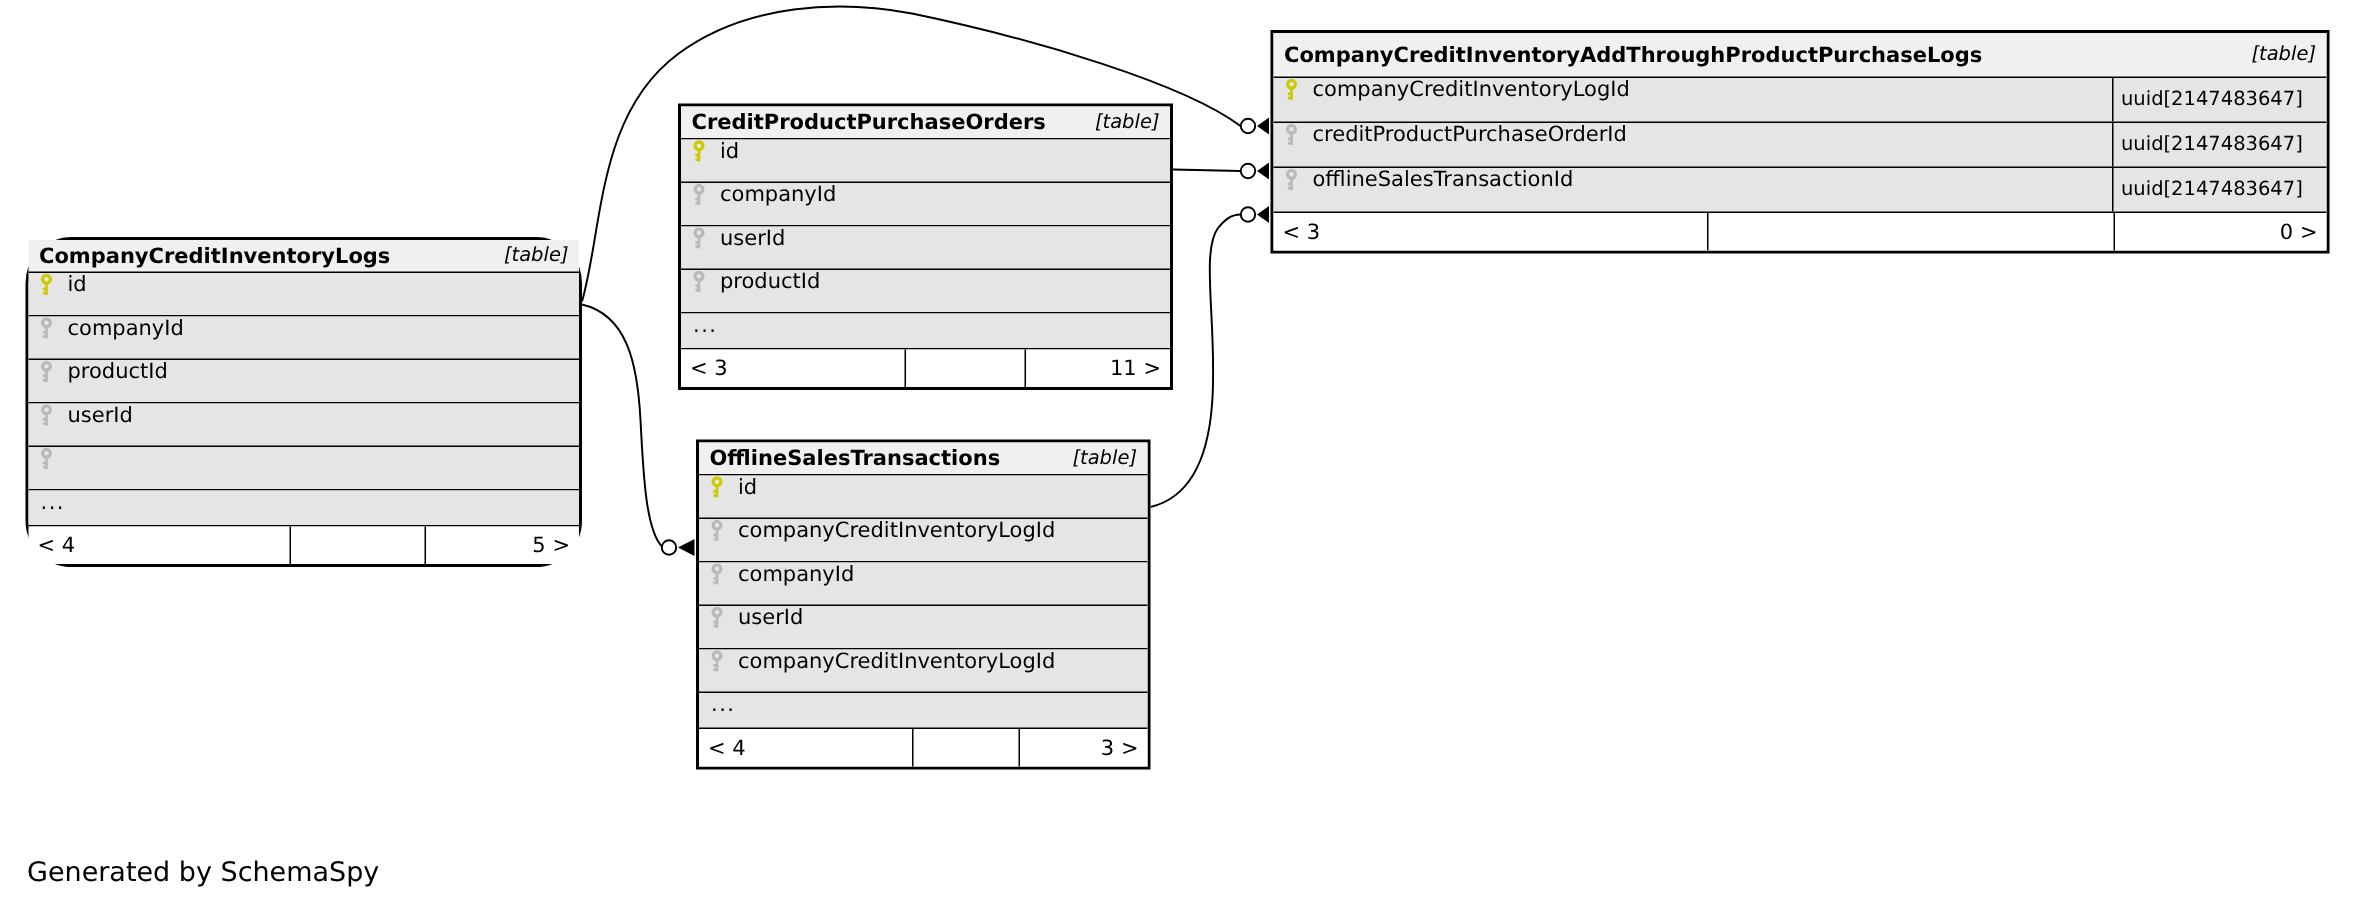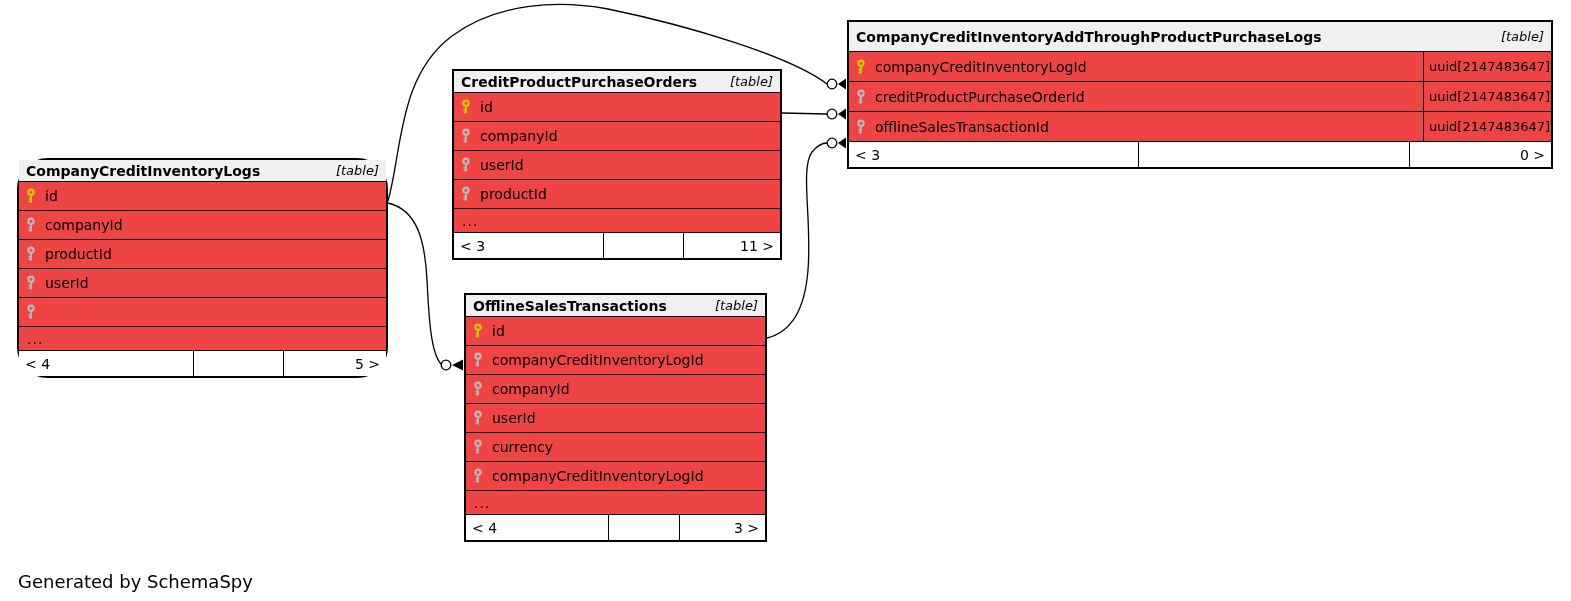--- a/index.html
+++ b/index.html
@@ -18,32 +18,32 @@
     box-sizing:border-box; font-size:14px;
   }
   .ehead {
     height:22px; background:#f0f0f0; border-bottom:1px solid #000;
     display:flex; align-items:center; justify-content:space-between;
     padding:0 7px; box-sizing:border-box;
   }
   .ename { font-weight:bold; white-space:nowrap; }
   .etag  { font-weight:normal; font-size:13px; white-space:nowrap; margin-left:12px;font-style:italic; }
   .erow {
-    height:29px; border-bottom:1px solid #000; display:flex; align-items:center;
-    padding-left:7px; box-sizing:border-box; white-space:nowrap; background:#ef4444;
+    height:29px; border-bottom:1px solid #000; display:flex; align-items:flex-start;
+    padding-left:7px; box-sizing:border-box; white-space:nowrap; background:#e5e5e5;
   }
   .erow-ellipsis { height:24px; padding-left:8px; letter-spacing:1px; }
   .keyicon { display:inline-flex; width:10px; margin-right:9px; flex:none; }
   .key-primary { color:#cbcb00; }
   .key-foreign { color:#b9b9b9; }
   .colname { white-space:nowrap; }
   .coltype {
     margin-left:auto; align-self:stretch; border-left:1px solid #000;
     display:flex; align-items:center; padding:0 5px; font-size:13px;
-    box-sizing:border-box; width:128px; flex:none;
+    box-sizing:border-box; width:143px; flex:none;
   }
   .efoot { height:25px; display:flex; box-sizing:border-box; background:#fff; }
   .fcell {
     border-right:1px solid #000; box-sizing:border-box; display:flex;
     align-items:center; padding:0 6px; flex:none;
   }
   .fcell.last { border-right:none; flex:1; justify-content:flex-end; }
   .t1f1{width:175px} .t1f2{width:90px}
   .t2f1{width:150px} .t2f2{width:80px}
   .t3f1{width:143px} .t3f2{width:71px}
@@ -237,29 +237,20 @@
           </span>
           <span class="colname">userId</span>
         </div>
         <div class="erow">
           <span class="keyicon key-foreign">
             <svg width="10" height="16" viewBox="0 0 10 16">
               <circle cx="5" cy="4.2" r="2.6" fill="none" stroke="currentColor" stroke-width="2.2"></circle>
               <path d="M5 6.8 L5 14.6 M5 10.6 L2.6 10.6 M5 13.4 L2.6 13.4" fill="none" stroke="currentColor" stroke-width="1.8"></path>
             </svg>
           </span>
-          <span class="colname">currency</span>
-        </div>
-        <div class="erow">
-          <span class="keyicon key-foreign">
-            <svg width="10" height="16" viewBox="0 0 10 16">
-              <circle cx="5" cy="4.2" r="2.6" fill="none" stroke="currentColor" stroke-width="2.2"></circle>
-              <path d="M5 6.8 L5 14.6 M5 10.6 L2.6 10.6 M5 13.4 L2.6 13.4" fill="none" stroke="currentColor" stroke-width="1.8"></path>
-            </svg>
-          </span>
           <span class="colname">companyCreditInventoryLogId</span>
         </div>
         <div class="erow erow-ellipsis">...</div>
       </div>
     <div class="efoot">
       <span class="fcell t3f1">&lt; 4</span>
       <span class="fcell t3f2"></span>
       <span class="fcell last">3 &gt;</span>
     </div>
   </div>

